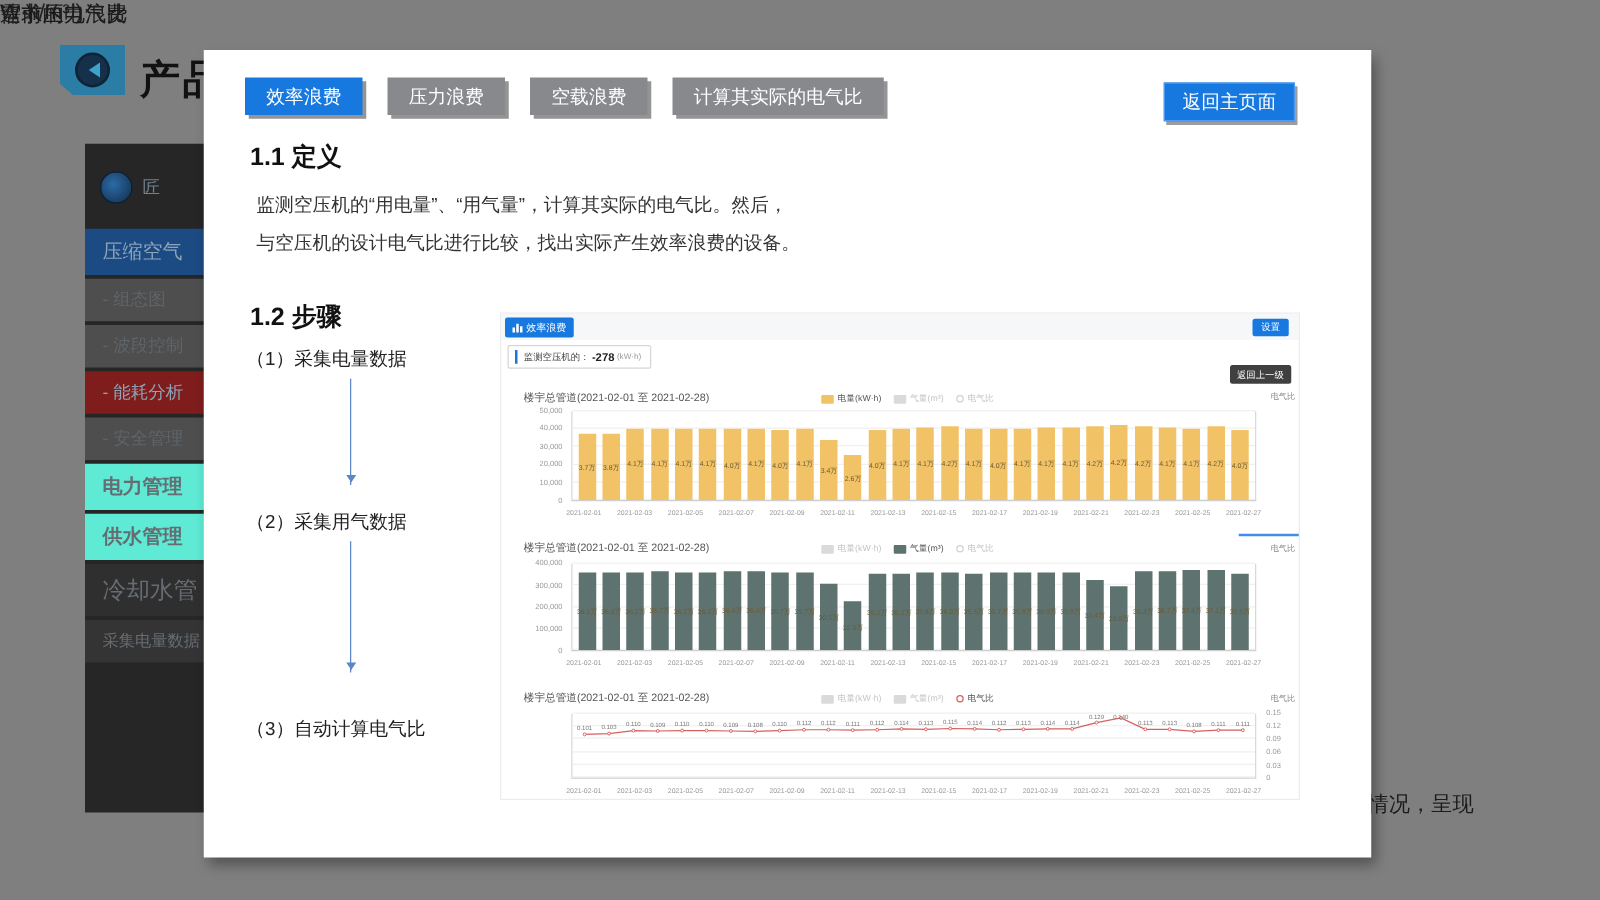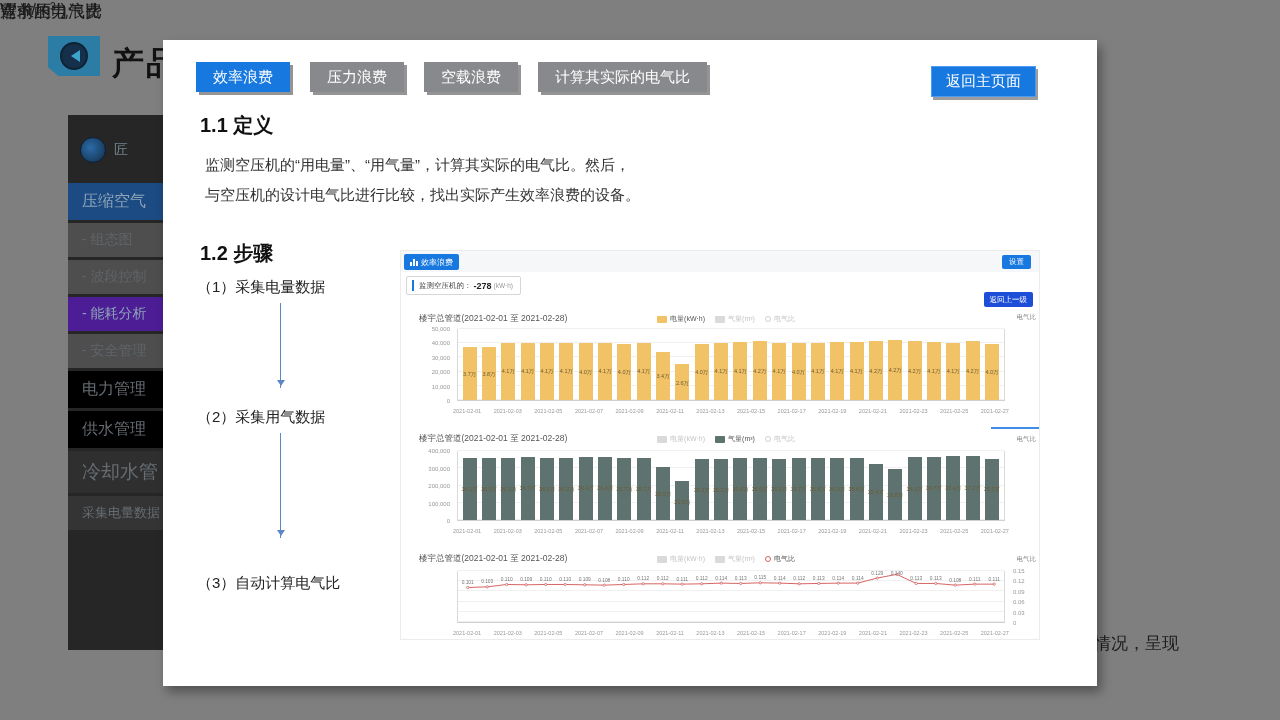--- a/index.html
+++ b/index.html
@@ -14,22 +14,22 @@
   .bg-badge .tri { width:0; height:0; border:6px solid transparent; border-right:9px solid #3ea3cc; margin-right:3px; }
   .bg-title { position:absolute; left:112px; top:42px; font-size:32px; font-weight:bold; color:#111; letter-spacing:2px; }
 
   .sidebar { position:absolute; left:68px; top:115px; width:120px; height:535px; background:#262626; padding-top:14px; }
   .sb-head { display:flex; align-items:center; gap:8px; padding:8px 10px 20px 12px; }
   .sb-logo { width:26px; height:26px; border-radius:50%; background:radial-gradient(circle at 40% 40%, #2b6ba8, #132c46); border:1px solid #0d1f33; flex:0 0 auto; }
   .sb-brand { color:#70828e; font-size:14px; }
   .sb-item { color:#666c72; font-size:16px; padding:8px 0 8px 14px; margin-bottom:3px; white-space:nowrap; overflow:hidden; }
   .sb-item.active-main { background:#1c4a82; color:#8da4b8; }
   .sb-item.sub { background:#4e4e4e; font-size:14px; color:#5f6468; }
-  .sb-item.active-sub { background:#4c1d95; font-size:14px; color:#8da4b8; }
-  .sb-item.main { background:#000000; }
+  .sb-item.active-sub { background:#7f1d1d; font-size:14px; color:#8da4b8; }
+  .sb-item.main { background:#5eead4;font-weight:bold; }
   .sb-item.main-large { background:#2f2f2f; font-size:19px; }
   .sb-item.main-small { background:#343434; font-size:13px; }
 
   .bg-frag { position:absolute; color:#1c1c1c; font-size:17px; white-space:nowrap; }
   .bg-frag:nth-of-type(1){ left:1088px; top:221px; }
   .bg-frag:nth-of-type(2){ left:1085px; top:429px; }
   .bg-frag:nth-of-type(3){ left:1086px; top:565px; }
   .bg-frag:nth-of-type(4){ left:1094px; top:632px; }
 
   
@@ -61,21 +61,21 @@
   .mini-bars { display:inline-flex; align-items:flex-end; gap:1px; height:8px; }
   .mini-bars i { width:2px; background:#fff; display:inline-block; }
   .btn-settings { position:absolute; right:8px; top:4px; height:14px; padding:0 7px; background:#1778e0; border-radius:2px;
     color:#fff; font-size:7.5px; display:flex; align-items:center; }
   .result-box { position:absolute; left:5px; top:25px; height:19px; border:1px solid #d6d6d6; border-radius:2px;
     display:flex; align-items:center; padding:0 7px 0 5px; gap:2px; background:#fff; }
   .result-box .acc { width:2px; height:11px; background:#1778e0; margin-right:3px; }
   .result-box .lab { font-size:7.5px; color:#444; }
   .result-box .val { font-size:9px; font-weight:bold; color:#222; }
   .result-box .unit { font-size:6.5px; color:#999; }
-  .btn-back { position:absolute; right:6px; top:41px; height:15px; padding:0 6px; background:#1d4ed8; border-radius:2px;
+  .btn-back { position:absolute; right:6px; top:41px; height:15px; padding:0 6px; background:#404040; border-radius:2px;
     color:#fff; font-size:7.5px; display:flex; align-items:center; }
 
   .chart { position:absolute; left:12px; right:0; }
   .chart[data-chart="0"] { top:46px;  height:120px; }
   .chart[data-chart="1"] { top:168px; height:118px; }
   .chart[data-chart="2"] { top:288px; height:100px; }
   .c-head { position:relative; height:14px; margin-top:14px; }
   .chart[data-chart="0"] .c-head { margin-top:16px; }
   .c-title { position:absolute; left:6px; top:0; font-size:8.5px; color:#555; }
   .c-legend { position:absolute; left:0; right:0; top:1px; display:flex; justify-content:center; gap:10px; }

